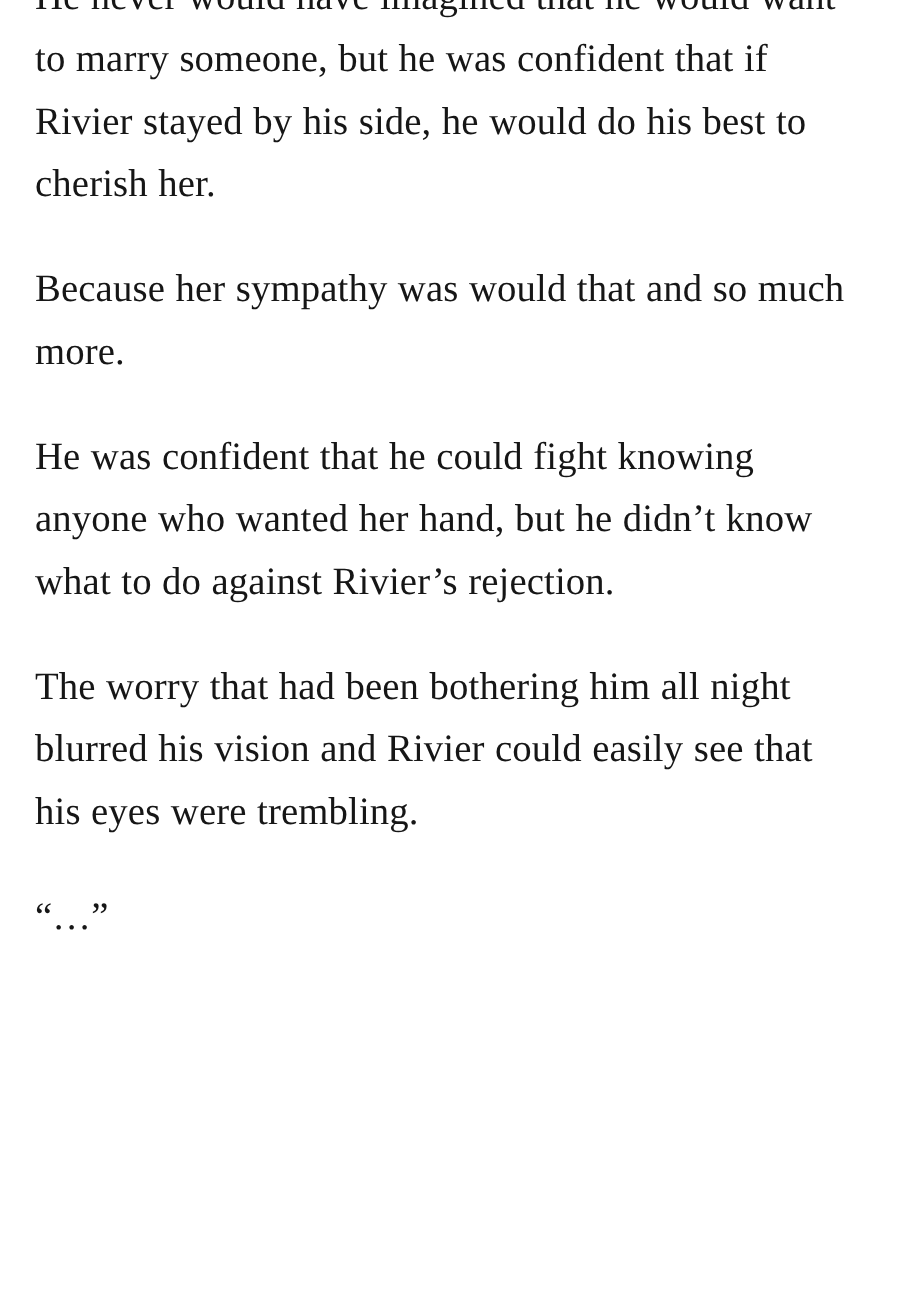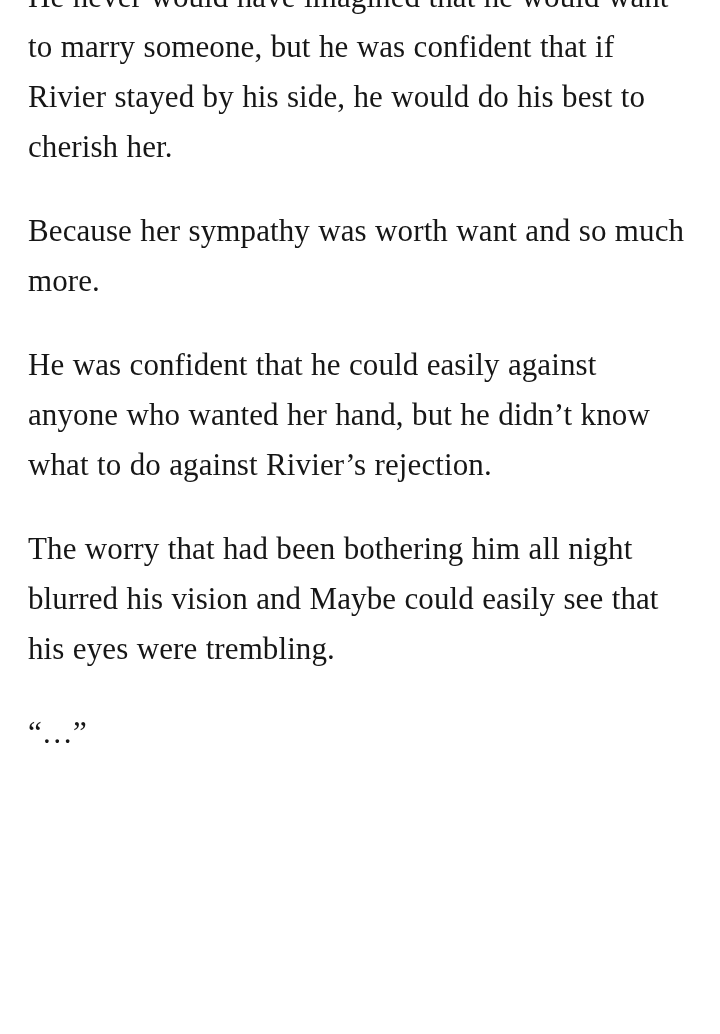--- a/index.html
+++ b/index.html
@@ -43,19 +43,19 @@
     overflow: hidden;
   }
 </style>
 </head>
 <body>
 
 <div class="page">
   <div class="clip-window">
     <div class="reader-body">
       <p class="para clipped-top">He never would have imagined that he would want to marry someone, but he was confident that if Rivier stayed by his side, he would do his best to cherish her.</p>
-      <p class="para">Because her sympathy was worth want and so much more.</p>
-      <p class="para">He was confident that he could easily against anyone who wanted her hand, but he didn’t know what to do against Rivier’s rejection.</p>
-      <p class="para">The worry that had been bothering him all night blurred his vision and Maybe could easily see that his eyes were trembling.</p>
+      <p class="para">Because her sympathy was would that and so much more.</p>
+      <p class="para">He was confident that he could fight knowing anyone who wanted her hand, but he didn’t know what to do against Rivier’s rejection.</p>
+      <p class="para">The worry that had been bothering him all night blurred his vision and Rivier could easily see that his eyes were trembling.</p>
       <p class="para">“…”</p>
     </div>
   </div>
 </div>
 
 </body></html>

